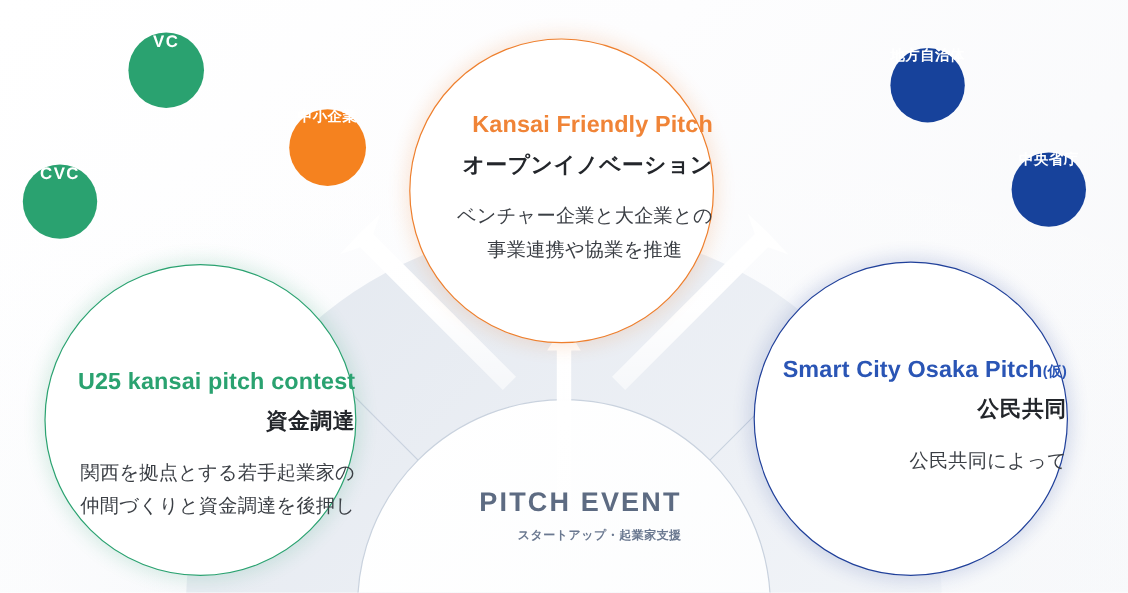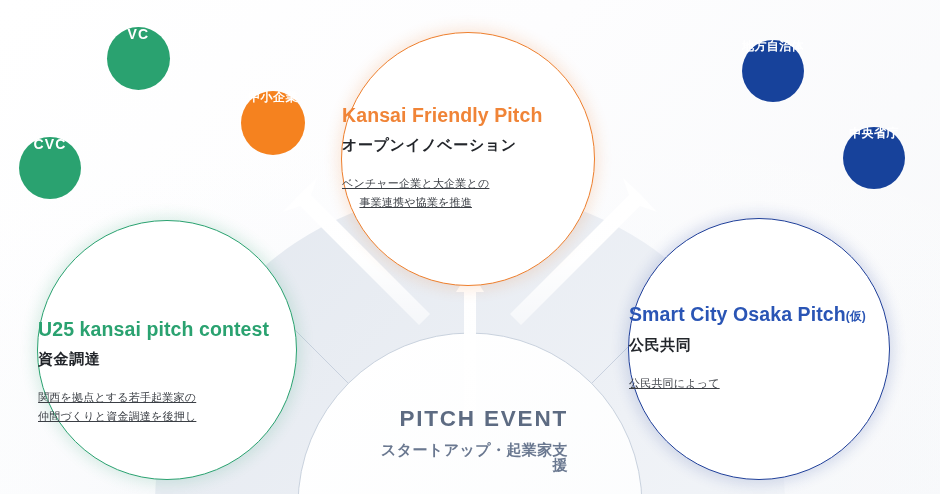--- a/index.html
+++ b/index.html
@@ -17,21 +17,21 @@
   }
   .svg-layer{position:absolute;left:0;top:0;width:940px;height:494px;}
 
   
   .mcircle{
     position:absolute;
     border-radius:50%;
     background:#ffffff;
     display:flex;
     flex-direction:column;
-    align-items:flex-start;
+    align-items:flex-end;
     justify-content:center;
     text-align:center;
     box-sizing:border-box;
   }
   #circle-orange{
     left:341px;top:32px;width:254px;height:254px;
     border:1.6px solid #ee7f2d;
     box-shadow:0 0 14px 4px rgba(238,127,45,0.16);
   }
   #circle-green{
@@ -46,38 +46,38 @@
   }
   .m-title{
     font-size:19.5px;font-weight:600;letter-spacing:.1px;line-height:1;
     margin-bottom:13px;white-space:nowrap;
   }
   #circle-orange .m-title{color:#f08437;}
   #circle-green .m-title{color:#2aa270;margin-top:46px;}
   #circle-blue .m-title{color:#2a55b5;}
   .m-title .sup{font-size:12px;font-weight:700;vertical-align:1px;letter-spacing:0;}
   .m-sub{
-    font-size:15px;font-weight:600;color:#23262b;line-height:1;
-    margin-bottom:21px;letter-spacing:.6px;font-family:Liberation Serif, serif;
+    font-size:18px;font-weight:600;color:#23262b;line-height:1;
+    margin-bottom:21px;letter-spacing:.6px;
   }
   .m-desc{
-    font-size:11px;color:#3b3f45;line-height:1.75;letter-spacing:.2px;text-decoration:underline;
+    font-size:16px;color:#3b3f45;line-height:1.75;letter-spacing:.2px;
   }
 
   
   #pitch-center{
     position:absolute;left:368px;top:408px;width:200px;
     text-align:right;
   }
   #pitch-center .pe-title{
     font-size:22.5px;font-weight:600;color:#5d6b82;letter-spacing:1.8px;line-height:1;
   }
   #pitch-center .pe-sub{
     margin-top:11px;
-    font-size:15px;font-weight:600;color:#6a7890;letter-spacing:.4px;line-height:1;
+    font-size:10px;font-weight:600;color:#6a7890;letter-spacing:.4px;line-height:1;
   }
 
   
   .bubble{
     position:absolute;border-radius:50%;
     display:flex;align-items:flex-start;justify-content:center;
     color:#ffffff;font-weight:700;text-align:center;line-height:1;
     box-sizing:border-box;
   }
   .bubble.green{background:#2aa270;}

